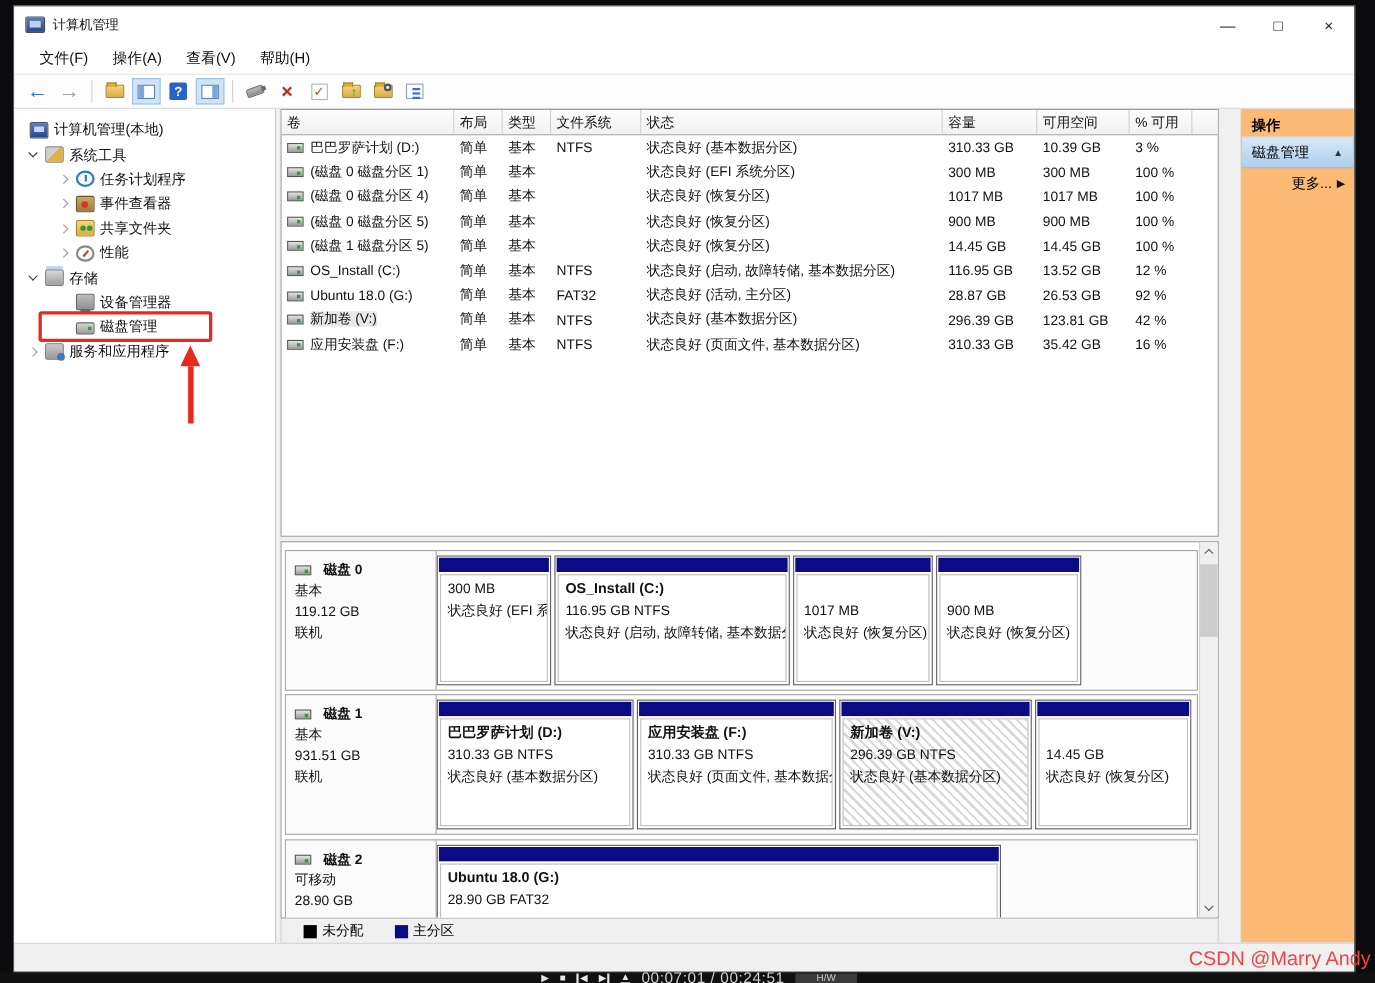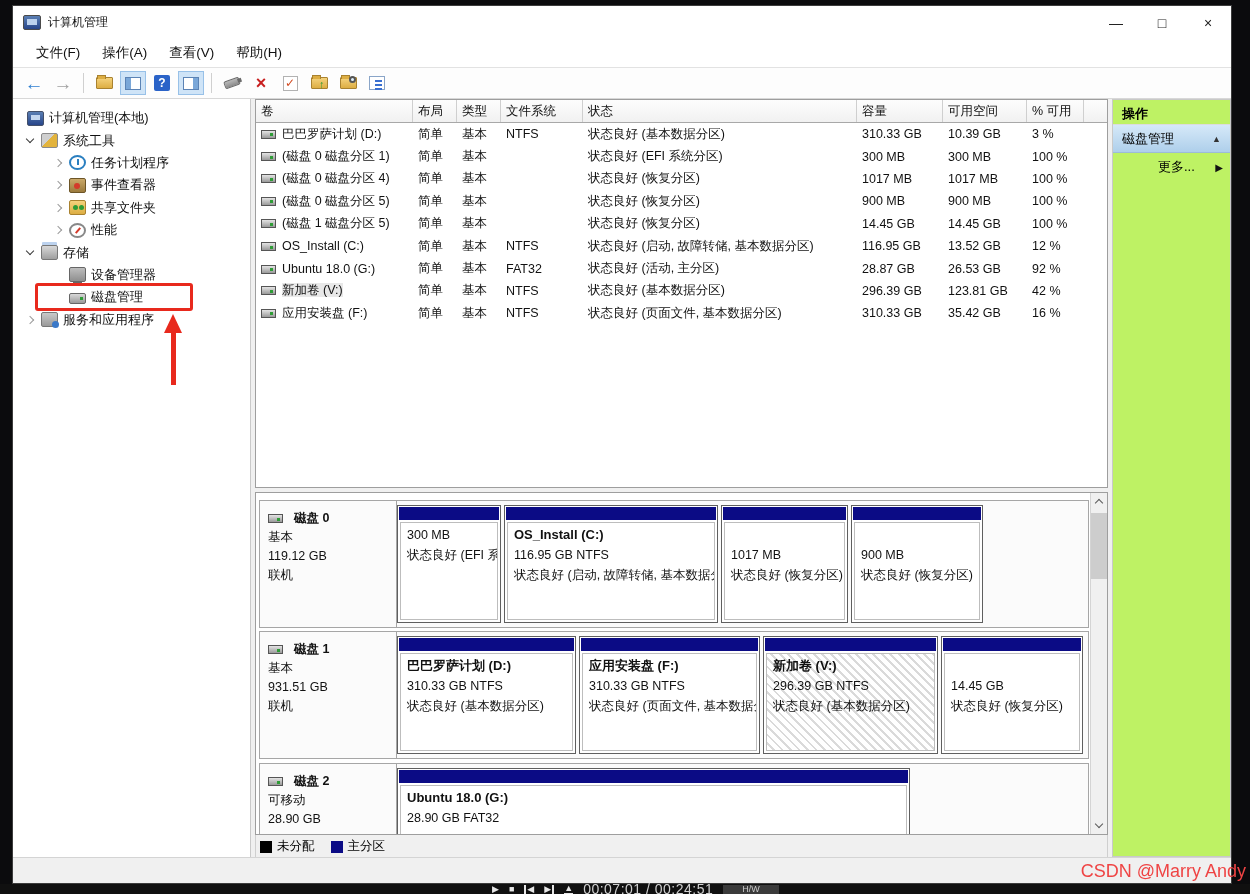--- a/index.html
+++ b/index.html
@@ -36,21 +36,21 @@
   .i-check { width:15px; height:15px; background:#fff; border:1px solid #b2b2b2; color:#d2491f; font-size:12px; font-weight:bold; display:flex; align-items:center; justify-content:center; }
   .i-up { position:absolute; font-size:11px; font-weight:bold; color:#2e9c36; right:2px; top:0px; }
   .i-mag { position:absolute; right:0; top:-2px; width:7px; height:7px; border:2px solid #555; border-radius:50%; background:#dff0fa; }
   .i-props { width:16px; height:14px; background:#fff; border:1px solid #8aa5c8; position:relative; }
   .i-props::before { content:""; position:absolute; left:5px; right:2px; top:3px; height:1.5px; background:#3a6fd0; box-shadow:0 4px 0 #3a6fd0, 0 8px 0 #3a6fd0; }
 
   
   .content { flex:1 1 auto; display:flex; background:#f0f0f0; overflow:hidden; }
   .tree-pane { width:238px; background:#fff; border-right:1px solid #c9c9c9; position:relative; padding-top:8px; flex:0 0 auto; }
   .mid-pane { width:853px; margin-left:4px; display:flex; flex-direction:column; flex:0 0 auto; }
-  .actions-pane { flex:1 1 auto; margin-left:4px; background:#bef264; border:1px solid #c9c9c9; }
+  .actions-pane { flex:1 1 auto; margin-left:20px; background:#fdba74; border:1px solid #c9c9c9; }
 
   
   .trow { height:22.4px; display:flex; align-items:center; gap:5px; font-size:13px; color:#111; white-space:nowrap; }
   .lv0 { padding-left:14px; } .lv1 { padding-left:10px; } .lv2 { padding-left:38px; }
   .slot { width:13px; display:flex; align-items:center; justify-content:center; flex:0 0 auto; }
   .chev-r { width:6px; height:6px; border-right:1.5px solid #9a9a9a; border-top:1.5px solid #9a9a9a; transform:rotate(45deg); }
   .chev-d { width:6px; height:6px; border-right:1.5px solid #3a3a3a; border-top:1.5px solid #3a3a3a; transform:rotate(135deg); margin-top:-3px; }
   .ti { width:17px; height:15px; flex:0 0 auto; position:relative; border-radius:2px; }
   .ti-computer { background:linear-gradient(#5a7fb4,#27458a); border:1px solid #44506a; }
   .ti-computer::after { content:""; position:absolute; left:3px; top:3px; width:9px; height:5px; background:#c3d6ef; }
@@ -98,21 +98,21 @@
   .part-body { flex:1 1 auto; margin:1px 2px 2px 2px; border:1px solid #bdbdbd; padding:2px 6px; font-size:12.5px; line-height:20px; color:#111; white-space:nowrap; overflow:hidden; }
   .part-body b { font-size:13px; }
   .part.sel .part-body { background:repeating-linear-gradient(45deg,#ffffff 0 4px,#dadada 4px 6px); }
   .vscroll { position:absolute; right:0; top:0; bottom:0; width:17px; background:#f0f0f0; border-left:1px solid #d4d4d4; }
   .sb-btn { position:absolute; left:0; width:16px; height:17px; display:flex; align-items:center; justify-content:center; }
   .sb-up { top:0; } .sb-down { bottom:0; }
   .sb-chev-u { width:6px; height:6px; border-left:1.5px solid #5a5a5a; border-top:1.5px solid #5a5a5a; transform:rotate(45deg); margin-top:3px; }
   .sb-chev-d { width:6px; height:6px; border-left:1.5px solid #5a5a5a; border-top:1.5px solid #5a5a5a; transform:rotate(225deg); margin-bottom:3px; }
   .sb-thumb { position:absolute; left:0; top:20px; width:16px; height:66px; background:#cdcdcd; }
 
-  .legend { height:24px; margin-top:0px; background:#f0f0f0; border:1px solid #cfcfcf; border-top:none; display:flex; align-items:center; gap:16px; padding-left:4px; font-size:12.5px; flex:0 0 auto; }
+  .legend { height:24px; margin-top:0px; background:#f0f0f0; border:1px solid #cfcfcf; border-top:none; display:flex; align-items:center; gap:28px; padding-left:20px; font-size:12.5px; flex:0 0 auto; }
   .lg-item { display:flex; align-items:center; gap:5px; }
   .sq { width:12px; height:12px; display:inline-block; }
   .sq-black { background:#000000; } .sq-navy { background:#0b0b85; }
 
   
   .ap-head { height:25px; padding:5px 9px 0 9px; font-size:13px; font-weight:bold; border-bottom:1px solid #dcdcdc; }
   .ap-group { height:28px; display:flex; align-items:center; padding:0 9px; font-size:13px; background:linear-gradient(#d6e9f8,#aecfeb); border-bottom:1px solid #9cbcd8; }
   .ap-caret { margin-left:auto; font-size:9px; color:#333; }
   .ap-more { height:28px; display:flex; align-items:center; font-size:13px; padding:0 7px; }
   .ap-more-label { margin-left:38px; }

